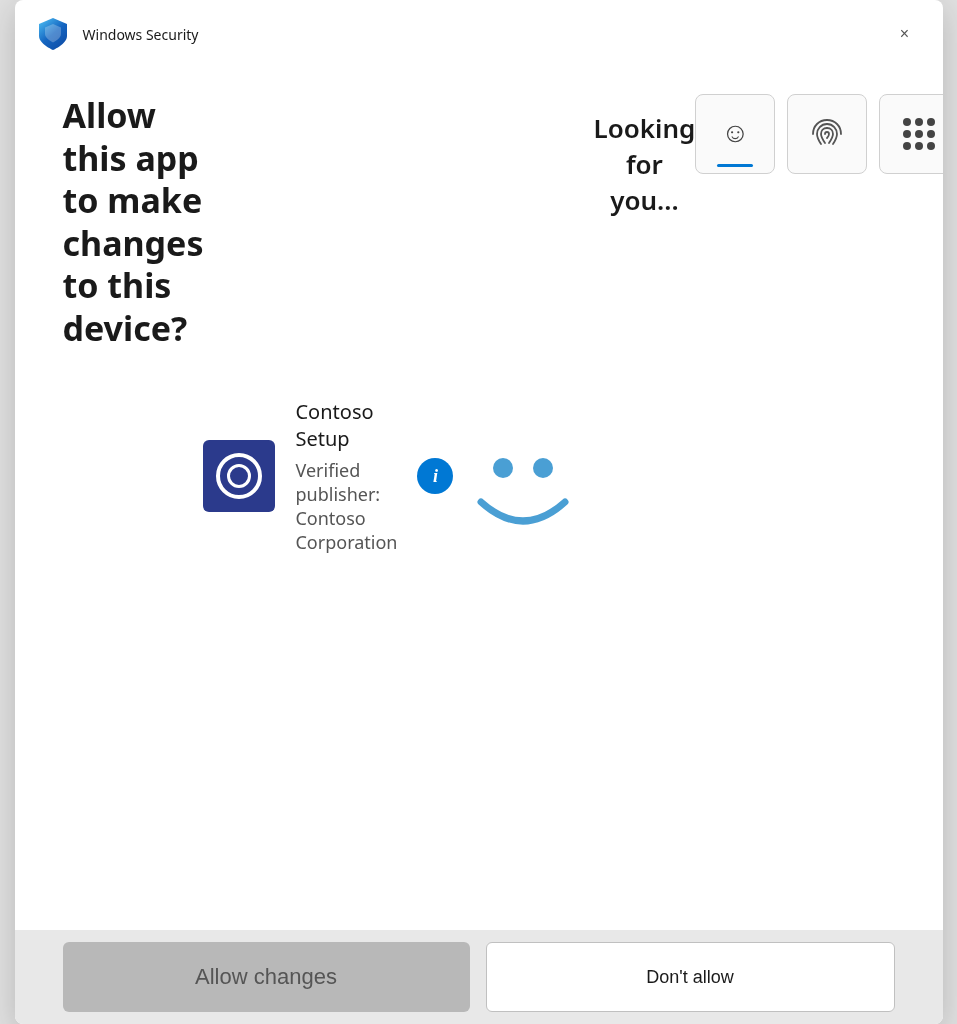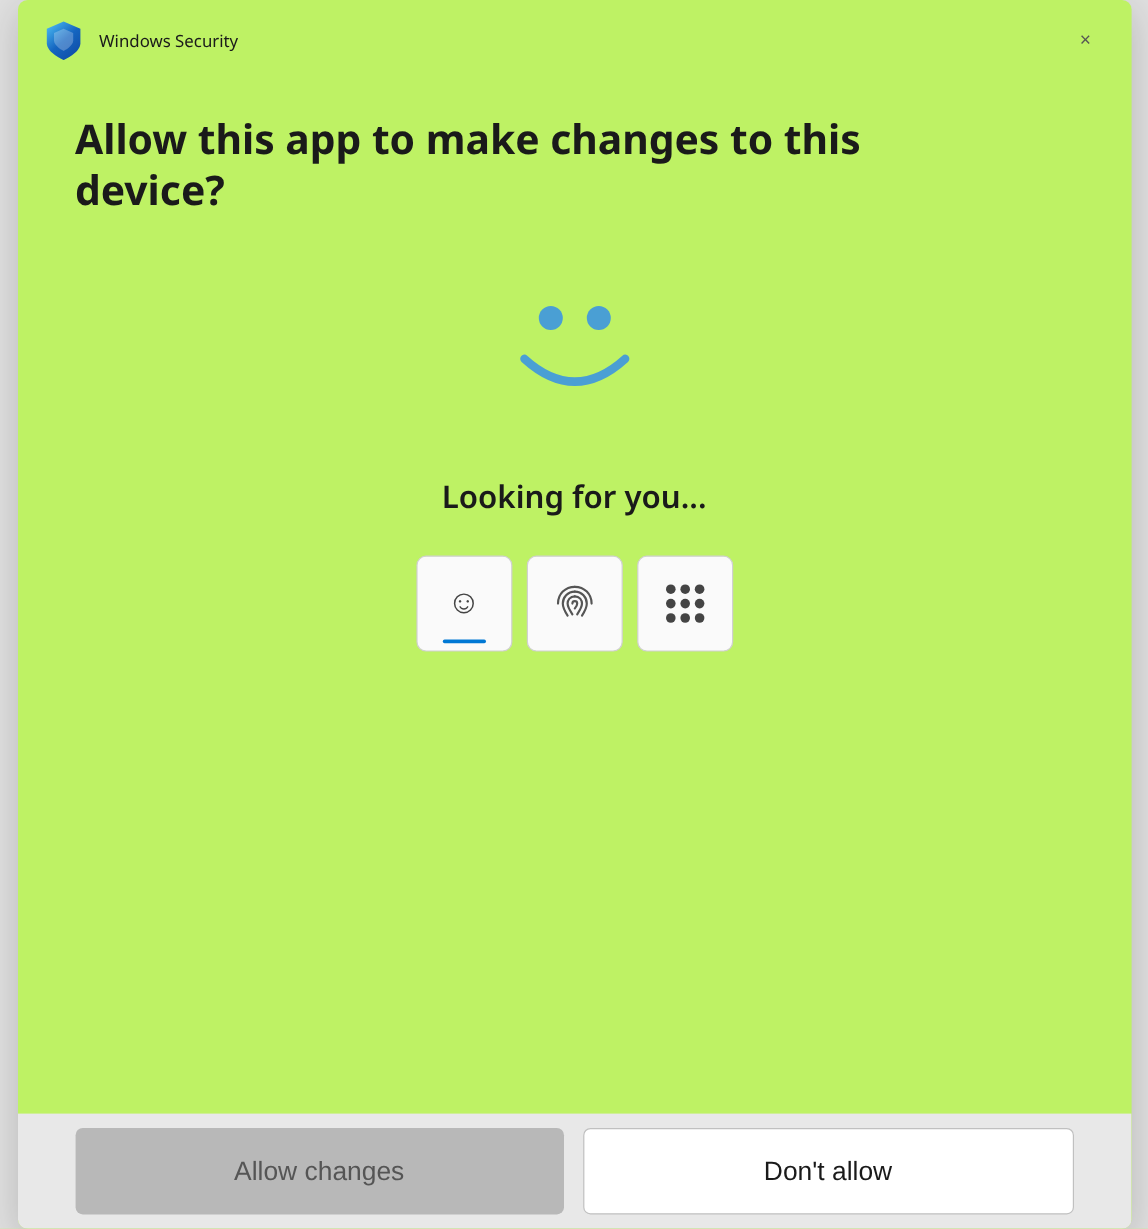--- a/index.html
+++ b/index.html
@@ -13,21 +13,21 @@
       display: flex;
       align-items: center;
       justify-content: center;
       min-height: 100vh;
       font-family: 'Segoe UI', system-ui, -apple-system, sans-serif;
     }
 
     .dialog {
       width: 928px;
       min-height: 1024px;
-      background: #bef264;
+      background: #ffffff;
       border-radius: 8px;
       box-shadow: 0 8px 32px rgba(0,0,0,0.18);
       display: flex;
       flex-direction: column;
       overflow: hidden;
       position: relative;
     }
 
     .title-bar {
       display: flex;
@@ -66,21 +66,20 @@
       font-size: 16px;
       color: #555;
       border-radius: 4px;
       transition: background 0.15s;
     }
 
     .main-content {
       flex: 1;
       padding: 32px 48px 12px 48px;
       display: flex;
-      flex-direction: column;
     }
 
     .uac-question {
       font-size: 34px;
       font-weight: 700;
       color: #1a1a1a;
       line-height: 1.25;
       margin-bottom: 48px;
       max-width: 720px;
     }
@@ -261,21 +260,21 @@
       cursor: pointer;
       transition: background 0.15s;
     }
 
     .btn-deny {
       flex: 1;
       padding: 22px;
       background: #ffffff;
       border: 1.5px solid #c0c0c0;
       border-radius: 6px;
-      font-size: 22px;
+      font-size: 18px;
       font-weight: 400;
       color: #1a1a1a;
       cursor: pointer;
       transition: background 0.15s;
     }
   </style>
 </head>
 <body>
 
 <div class="dialog">
@@ -295,20 +294,32 @@
         <path d="M18 8 L26 11.5 L26 18 C26 22.5 18 26.5 18 26.5 C18 26.5 10 22.5 10 18 L10 11.5 Z" fill="white" opacity="0.25"></path>
       </svg>
       <span class="title-bar-title">Windows Security</span>
     </div>
     <button class="close-btn">×</button>
   </div>
 
   <div class="main-content">
     <h1 class="uac-question">Allow this app to make changes to this device?</h1>
 
+    <div class="app-info-row">
+      <div class="app-icon-container">
+        <div class="app-icon-inner">
+          <div class="app-icon-circle"></div>
+        </div>
+      </div>
+      <div class="app-text">
+        <div class="app-name">Contoso Setup</div>
+        <div class="app-publisher">Verified publisher: Contoso Corporation</div>
+      </div>
+      <button class="info-icon-btn">i</button>
+    </div>
 
     <div class="face-container">
       <svg class="face-svg" viewBox="0 0 140 120" xmlns="http://www.w3.org/2000/svg">
 
         <circle cx="50" cy="38" r="10" fill="#4a9fd4"></circle>
         <circle cx="90" cy="38" r="10" fill="#4a9fd4"></circle>
 
         <path d="M 28 72 Q 70 110 112 72" stroke="#4a9fd4" stroke-width="7" fill="none" stroke-linecap="round"></path>
       </svg>
     </div>

